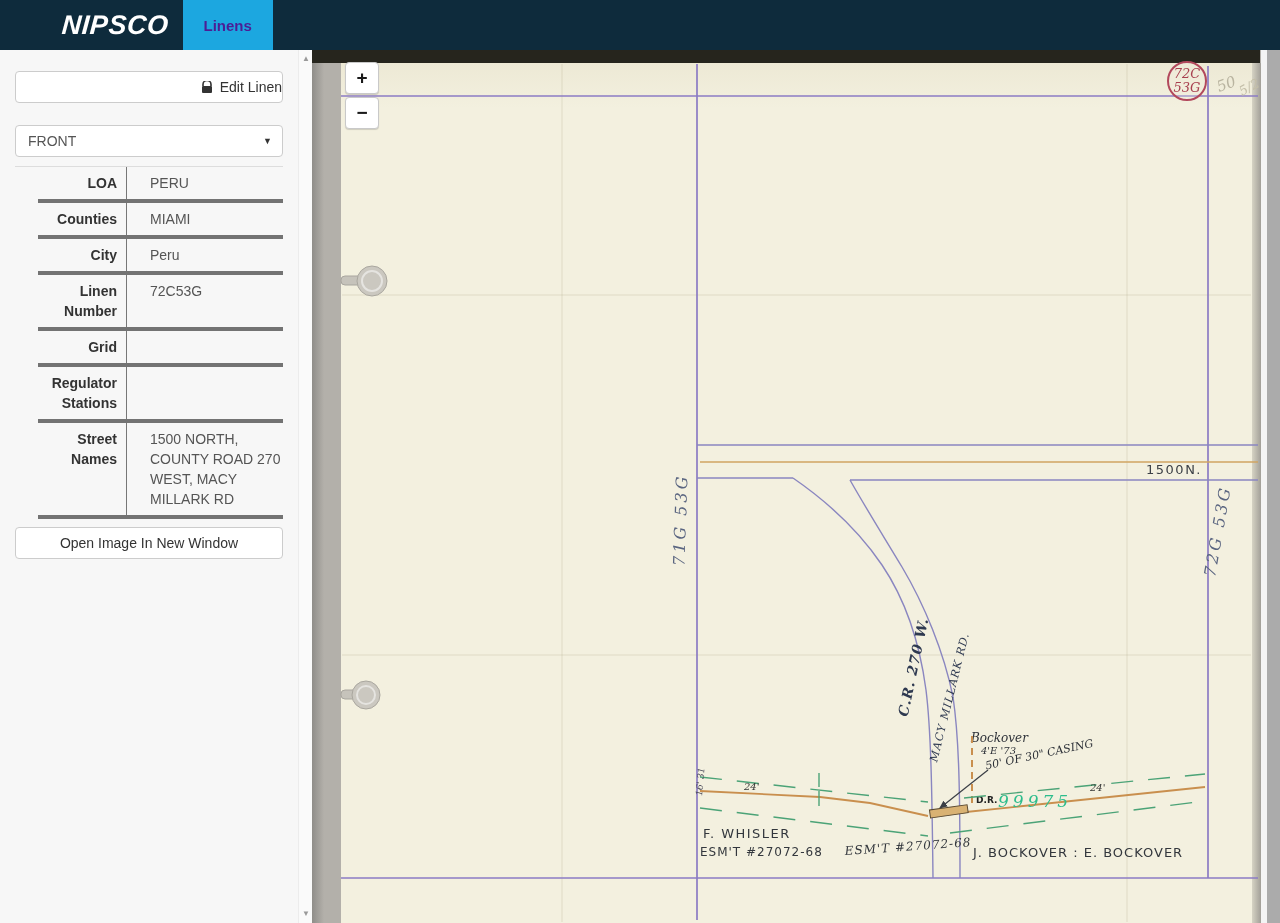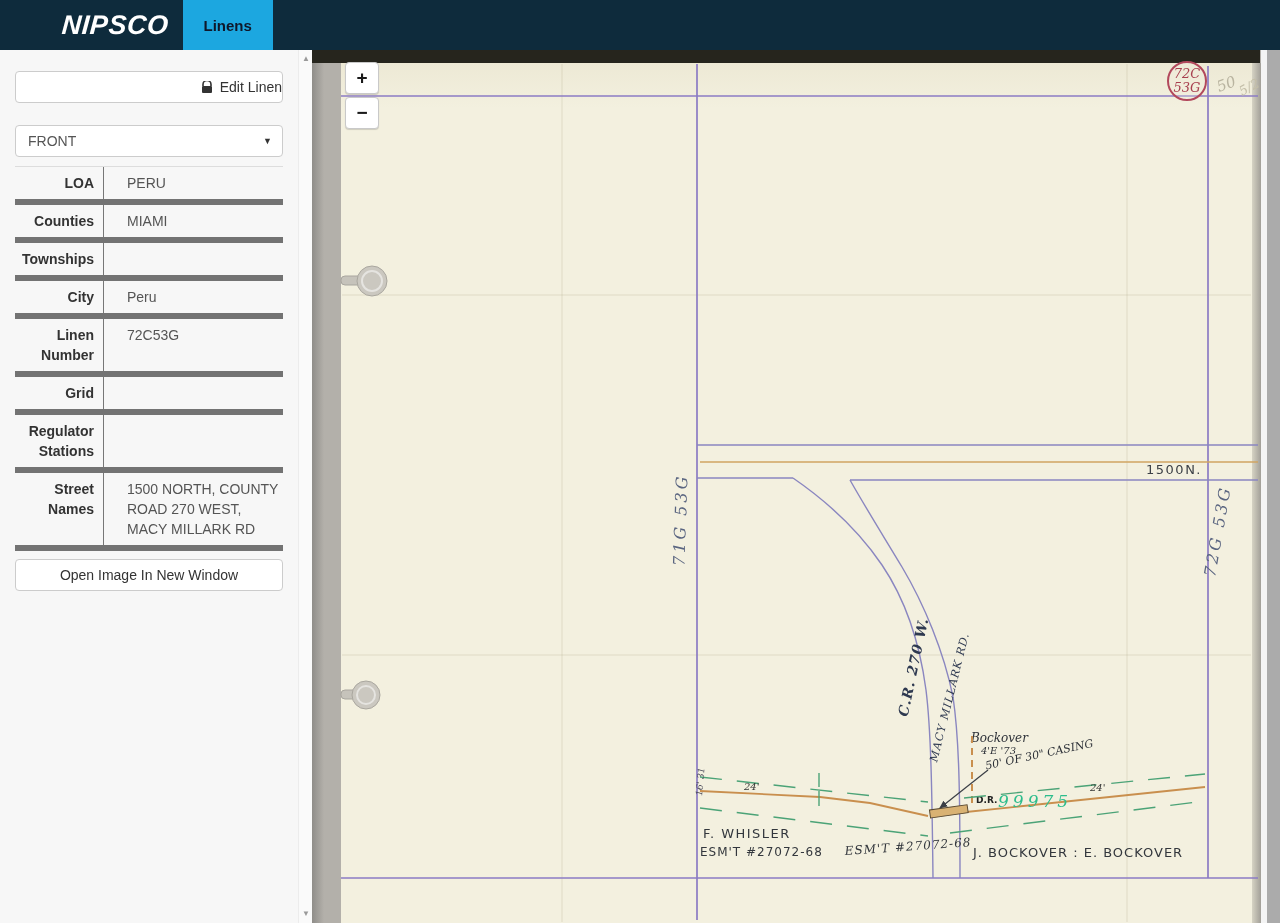--- a/index.html
+++ b/index.html
@@ -7,21 +7,21 @@
     font-family:"Liberation Sans", sans-serif; }
 
   
   .topbar { position:absolute; left:0; top:0; width:1280px; height:50px;
     background:#0e2b3c; display:flex; align-items:stretch; }
   .brand { color:#fff; font-style:italic; font-weight:bold; font-size:27px;
     letter-spacing:.5px; line-height:50px; margin-left:62px; margin-right:14px;
     transform:skewX(-4deg); }
   .nav-tab { display:flex; align-items:center; padding:0 21px; font-size:15px;
     cursor:pointer; }
-  .nav-tab.active { background:#1ca7e0; color:#0f172a; font-weight:bold; }
+  .nav-tab.active { background:#1ca7e0; color:#4c1d95; font-weight:bold; }
   .nav-tab.inactive { color:#8d99a0; }
 
   
   .sidebar { position:absolute; left:0; top:50px; width:298px; height:873px;
     background:#f7f7f7; }
   .btn { display:flex; align-items:center; justify-content:center; gap:7px;
     width:268px; height:32px; margin:0 15px; background:#fff;
     border:1px solid #ccc; border-radius:4px; font-size:14px; color:#333;
     cursor:pointer; }
   .btn-edit { margin-top:21px;justify-content:flex-end; }
@@ -29,21 +29,21 @@
   .lock-svg { width:12px; height:13px; display:block; }
 
   .side-select { position:relative; display:flex; align-items:center;
     width:268px; height:32px; margin:22px 15px 0 15px; background:#fff;
     border:1px solid #ccc; border-radius:4px; font-size:14px; color:#555;
     padding:0 12px; cursor:pointer; }
   .side-select .caret { position:absolute; right:10px; top:10px; font-size:9px;
     color:#333; }
 
   .fields { margin:9px 15px 0 15px; border-top:1px solid #ddd; }
-  .frow { display:flex; border-bottom:6px solid #737373; }
+  .frow { display:flex; border-bottom:4px solid #737373;margin-left:23px; }
   .flabel { width:88px; padding:6px 9px 6px 0; text-align:right;
     font-weight:bold; color:#333; font-size:14px; line-height:20px; }
   .fvalue { flex:1; border-left:1px solid #777; padding:6px 2px 6px 23px;
     color:#555; font-size:14px; line-height:20px; }
   .r1 { min-height:31px; }
   .r2 { min-height:51px; }
   .r3 { min-height:70px; }
 
   
   .vscroll { position:absolute; left:298px; top:50px; width:14px; height:873px;
@@ -110,24 +110,20 @@
   <div class="fields">
     <div class="frow r1">
       <div class="flabel">LOA</div>
       <div class="fvalue">PERU</div>
     </div>
     <div class="frow r1">
       <div class="flabel">Counties</div>
       <div class="fvalue">MIAMI</div>
     </div>
     <div class="frow r1">
-      <div class="flabel">Townships</div>
-      <div class="fvalue"></div>
-    </div>
-    <div class="frow r1">
       <div class="flabel">City</div>
       <div class="fvalue">Peru</div>
     </div>
     <div class="frow r2">
       <div class="flabel">Linen Number</div>
       <div class="fvalue">72C53G</div>
     </div>
     <div class="frow r1">
       <div class="flabel">Grid</div>
       <div class="fvalue"></div>

